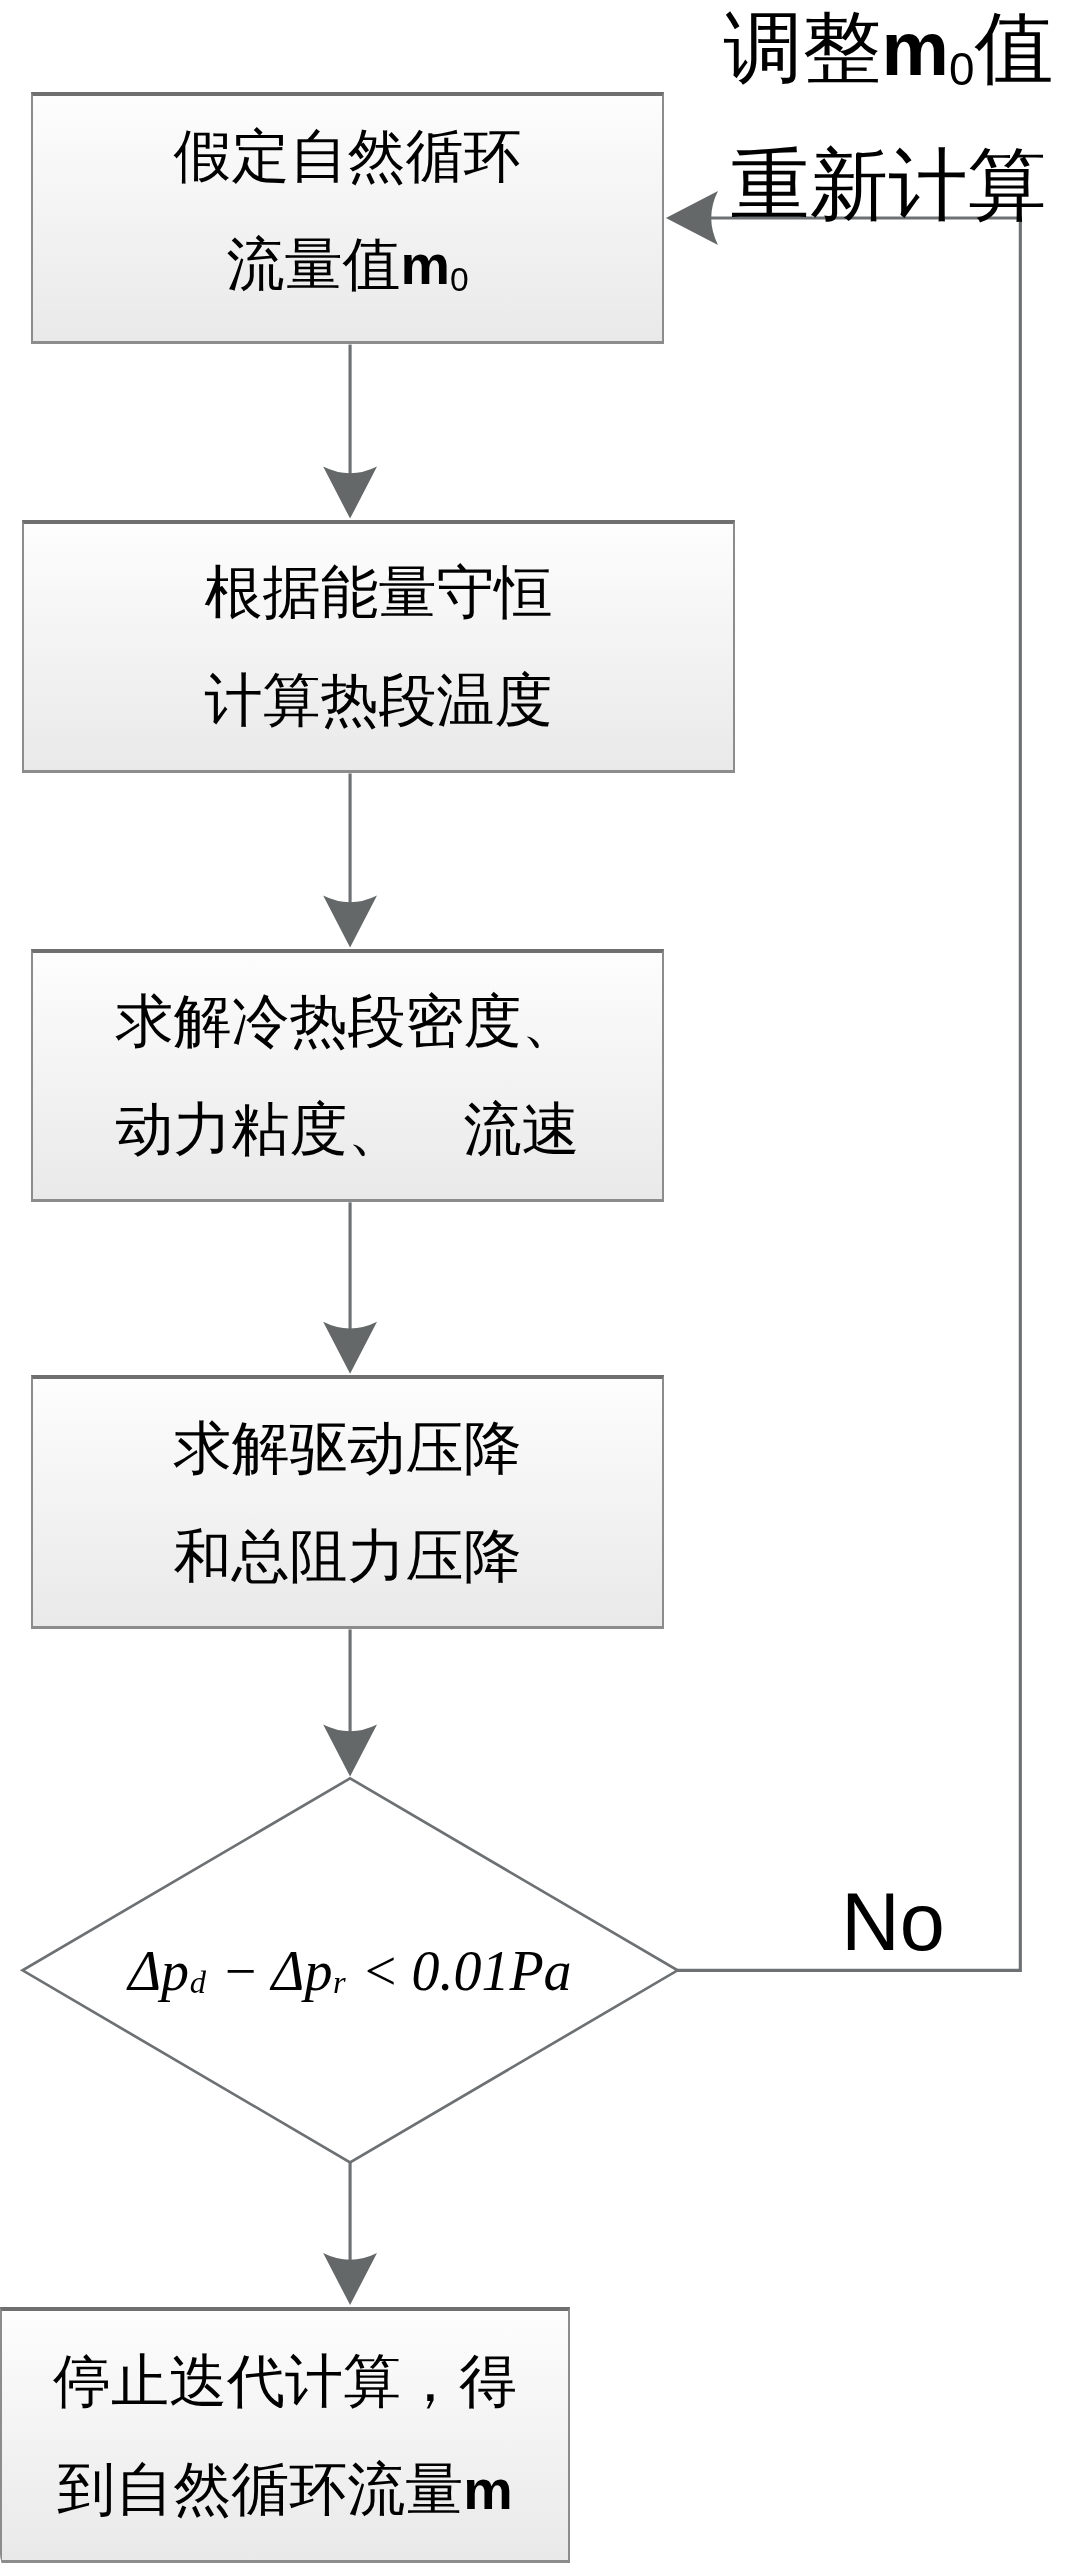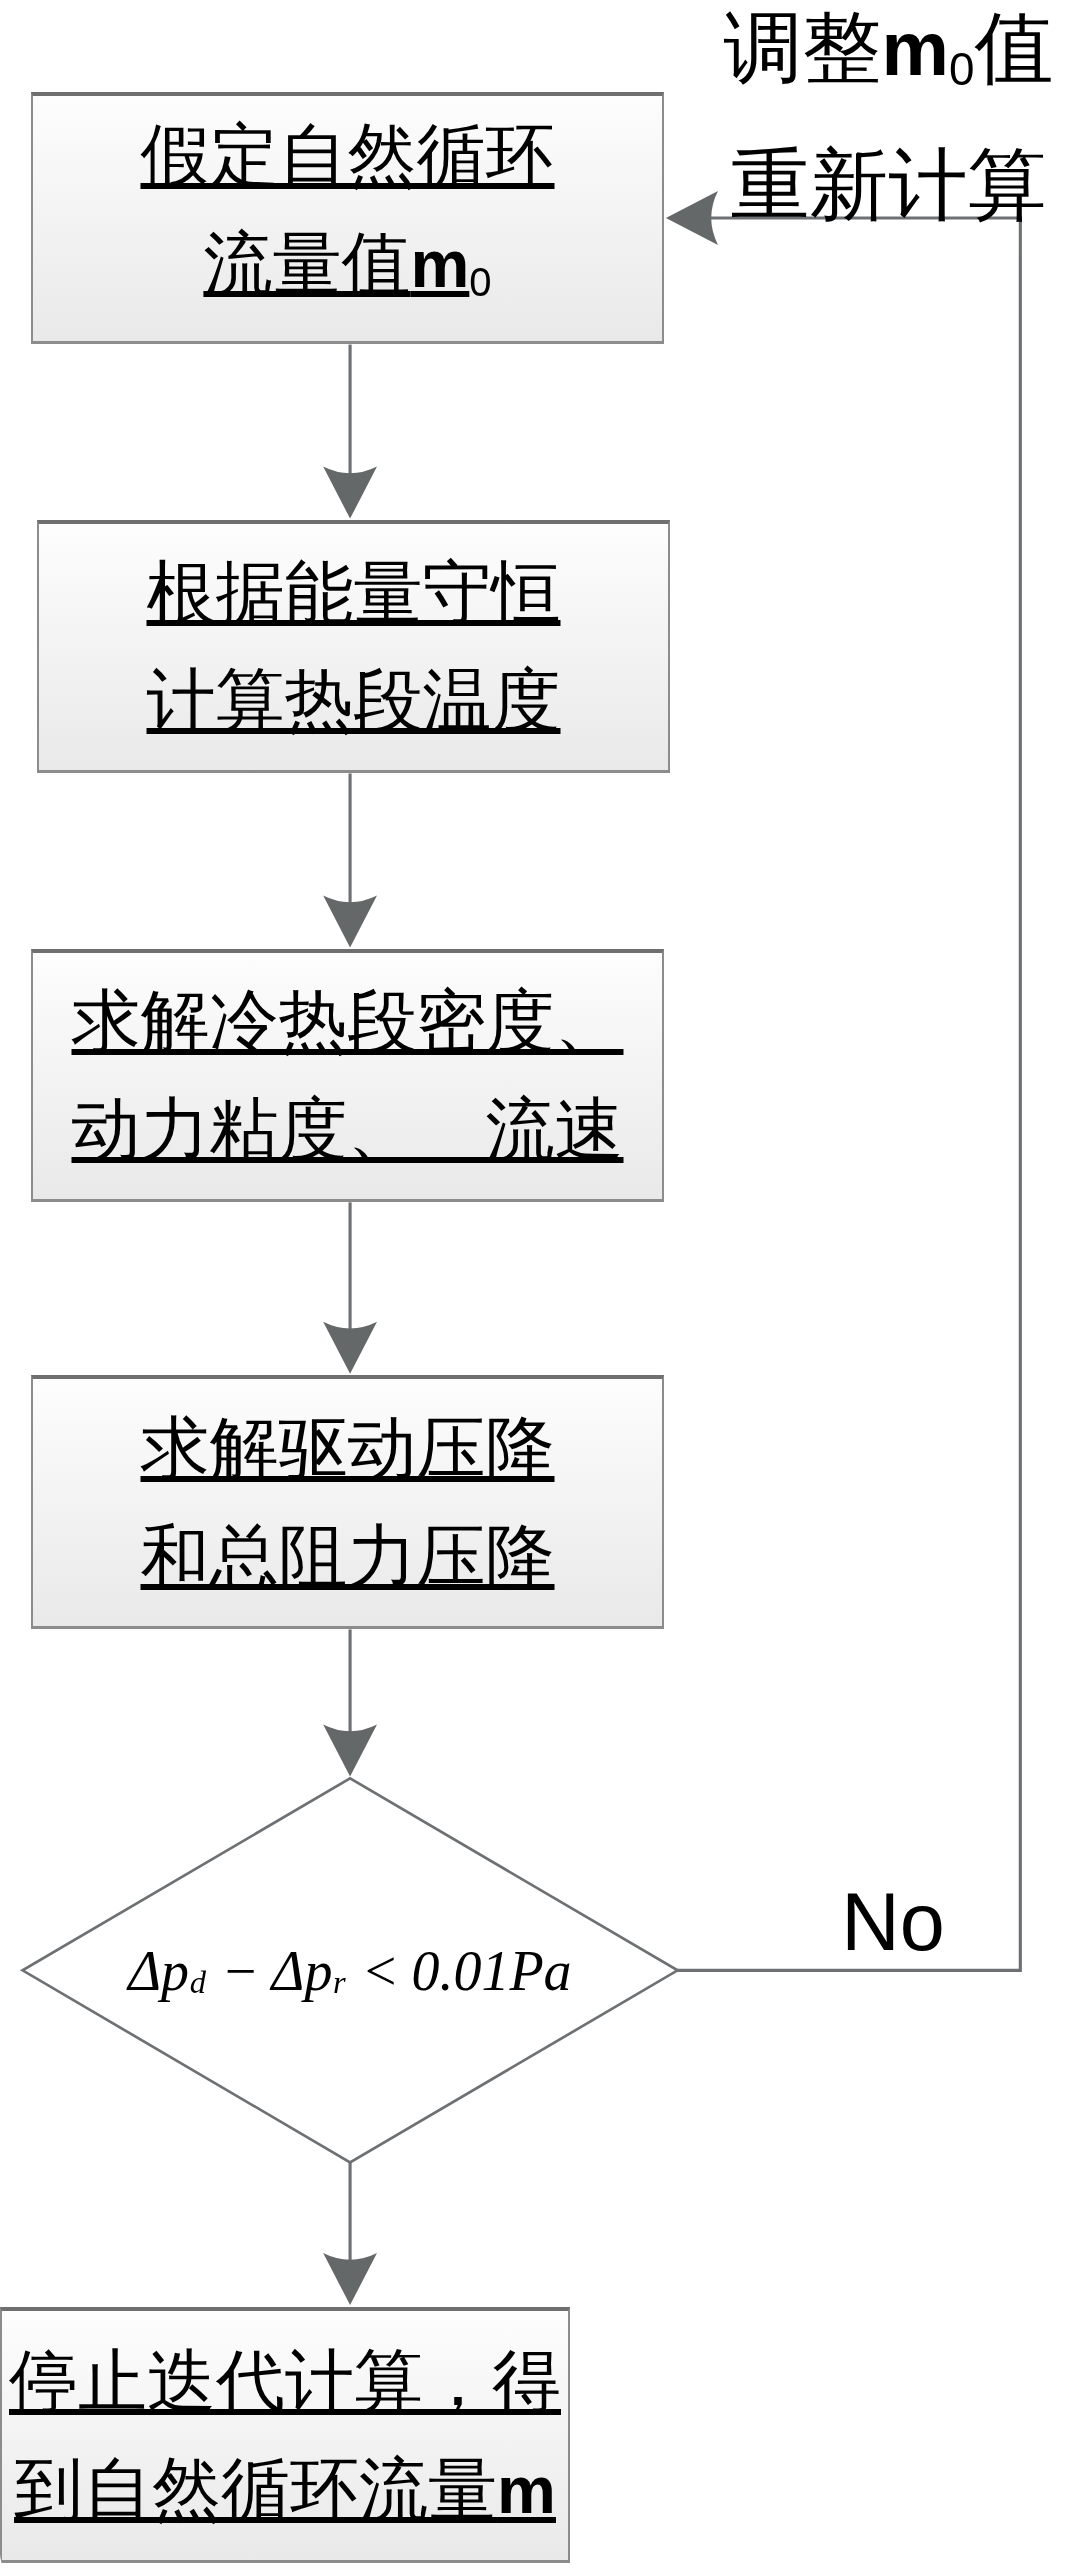--- a/index.html
+++ b/index.html
@@ -18,21 +18,21 @@
   .diamond-shape{fill:var(--diamond-fill,#ffffff);stroke:var(--line,#6e7173);stroke-width:3;}
   .pbox{
     position:absolute;box-sizing:border-box;
     background:linear-gradient(180deg,var(--box-fill-top,#fdfdfd) 0%,var(--box-fill-bottom,#e9e9e9) 100%);
     border:2.7px solid var(--box-border,#8c8c8c);
     border-top:4.5px solid var(--box-border-top,#6f6f6f);
     border-bottom-width:3.6px;
     display:flex;flex-direction:column;justify-content:center;align-items:center;
     text-align:center;
   }
-  .bl{font-size:69px;line-height:108px;white-space:nowrap;letter-spacing:0;text-decoration:underline;}
+  .bl{font-size:58px;line-height:108px;white-space:nowrap;letter-spacing:0;}
   .mvar{font-family:"Liberation Sans",sans-serif;font-weight:bold;font-size:0.96em;}
   .msub{font-family:"Liberation Sans",sans-serif;font-weight:normal;font-size:0.58em;vertical-align:-0.22em;}
   .note{
     position:absolute;left:700px;top:-9px;width:377px;
     text-align:center;font-size:79px;line-height:116px;white-space:nowrap;
   }
   .branch{
     position:absolute;font-family:"Liberation Sans",sans-serif;
     font-size:81px;line-height:1;text-align:center;
   }
@@ -75,21 +75,21 @@
   <div class="note">
     <div><span>调整</span><span class="mvar">m</span><span class="msub">0</span><span>值</span></div>
     <div>重新计算</div>
   </div>
 
   <div class="pbox" style="left:31px;top:92px;width:633px;height:252px">
     <div class="bl">假定自然循环</div>
     <div class="bl"><span>流量值</span><span class="mvar">m</span><span class="msub">0</span></div>
   </div>
 
-  <div class="pbox" style="left:37px;top:520px;width:633px;height:253px">
+  <div class="pbox" style="left:22px;top:520px;width:713px;height:253px">
     <div class="bl">根据能量守恒</div>
     <div class="bl">计算热段温度</div>
   </div>
 
   <div class="pbox" style="left:31px;top:1375px;width:633px;height:254px">
     <div class="bl">求解驱动压降</div>
     <div class="bl">和总阻力压降</div>
   </div>
 
   <div class="pbox" style="left:31px;top:949px;width:633px;height:253px">

